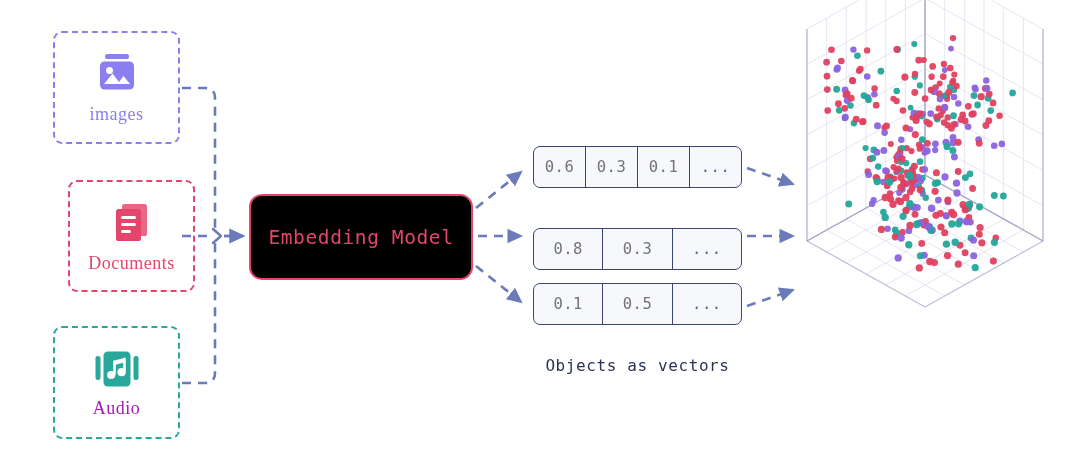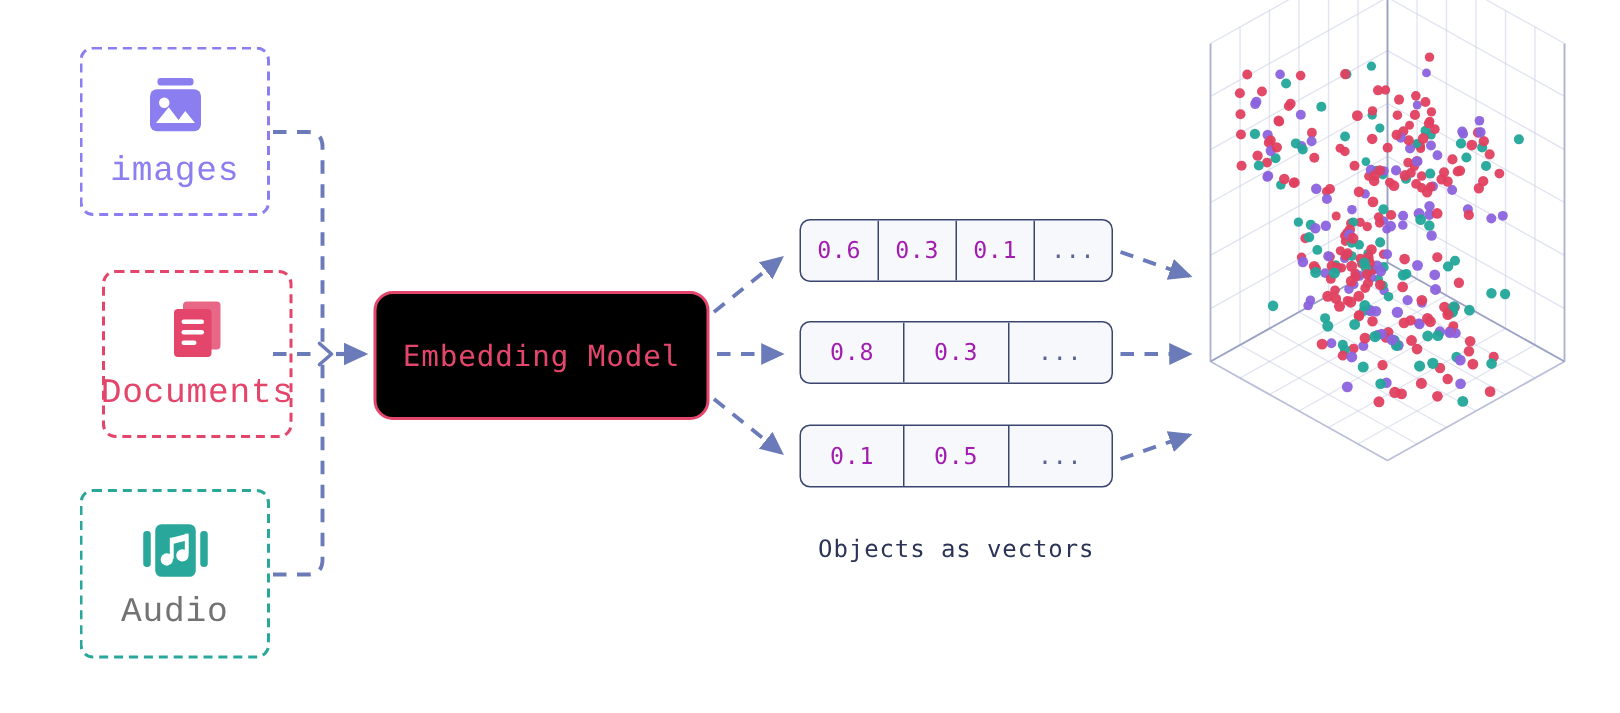--- a/index.html
+++ b/index.html
@@ -13,53 +13,53 @@
 
   
   .src-card{
     position:absolute;box-sizing:border-box;
     border-style:dashed;border-width:2.5px;border-radius:9px;
     display:flex;flex-direction:column;align-items:center;justify-content:center;
     background:transparent;
   }
   .src-card .ico{display:block;}
   .src-label{
-    margin-top:9px;font-size:23px;letter-spacing:.5px;line-height:1;
-    font-family:Liberation Mono, monospace;
+    margin-top:9px;font-size:18px;letter-spacing:.5px;line-height:1;
+    font-family:Liberation Serif, serif;
   }
   #card-images{left:53px;top:31px;width:127px;height:113px;border-color:#8b7ef0;}
   #card-images .src-label{color:#8b7ef0;}
   #card-documents{left:68px;top:180px;width:127px;height:112px;border-color:#e4456b;}
   #card-documents .src-label{color:#e4456b;}
   #card-audio{left:53px;top:326px;width:127px;height:113px;border-color:#2aa79b;}
-  #card-audio .src-label{color:#737373;}
+  #card-audio .src-label{color:#a21caf;}
 
   
   #embed-box{
     position:absolute;left:249px;top:194px;width:224px;height:86px;
     box-sizing:border-box;background:#000000;border:2.2px solid #e4456b;
     border-radius:13px;display:flex;align-items:center;justify-content:center;
   }
   #embed-label{
     color:#e4456b;font-size:19.5px;letter-spacing:.6px;white-space:nowrap;
     font-family:"DejaVu Sans Mono","Liberation Mono",monospace;
   }
 
   
   .vec-row{
     position:absolute;left:533px;width:209px;height:42px;box-sizing:border-box;
     background:#f7f8fc;border:1.8px solid #3a4570;border-radius:7px;
     display:flex;align-items:stretch;overflow:hidden;
   }
   #vec-row-0{top:146px;}
-  #vec-row-1{top:214px;}
+  #vec-row-1{top:228px;}
   #vec-row-2{top:283px;}
   .vec-cell{
     flex:1 1 0;display:flex;align-items:center;justify-content:center;
-    border-right:1.8px solid #3a4570;color:#a21caf;font-size:15.5px;
+    border-right:1.8px solid #3a4570;color:#737373;font-size:15.5px;
     letter-spacing:.5px;
     font-family:"DejaVu Sans Mono","Liberation Mono",monospace;
   }
   .vec-cell:last-child{border-right:none;color:#5a6490;}
 
   #vec-caption{
     position:absolute;left:533px;top:356px;width:209px;text-align:center;
     color:#2b3356;font-size:16px;letter-spacing:.6px;
     font-family:"DejaVu Sans Mono","Liberation Mono",monospace;
   }

